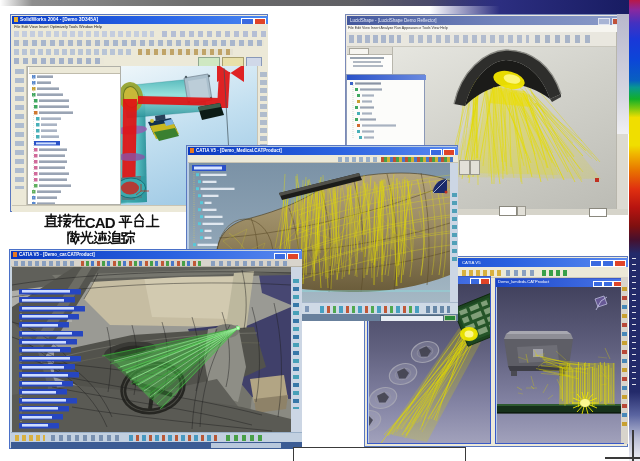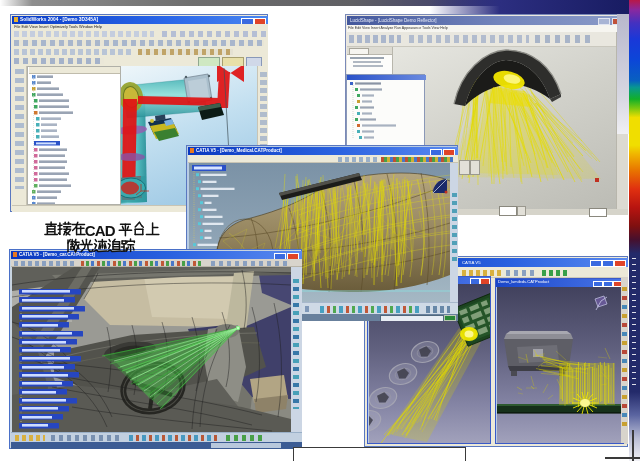--- a/index.html
+++ b/index.html
@@ -964,21 +964,21 @@
   <div class="abs" style="left:118px;top:2px;width:90px;height:6px;background:repeating-linear-gradient(90deg,#4898c0 0 4px,#c2d0e0 4px 7px,#b85838 7px 10px,#c2d0e0 10px 13px);"></div>
   <div class="abs" style="left:215px;top:2px;width:40px;height:6px;background:repeating-linear-gradient(90deg,#48a048 0 4px,#c2d0e0 4px 8px);"></div>
  </div>
 
  <div class="tb" style="left:1px;top:192px;width:291px;height:7px;background:#3c5c94;">
 
   <div class="abs" style="left:200px;top:1px;width:70px;height:5px;background:#b8c8dc;"></div>
  </div>
 </div>
 
-<div class="abs" id="caption" style="left:43px;top:212px;width:125px;height:38px;margin-top:8px;">
+<div class="abs" id="caption" style="left:43px;top:212px;width:125px;height:38px;">
  <svg width="125" height="38" style="position:absolute;left:0;top:0">
   <polyline points="2.9,4.3 13.3,4.3" fill="none" stroke="#121212" stroke-width="1.5" stroke-linecap="round" stroke-linejoin="round"></polyline>
   <polyline points="8.1,2.0 8.1,6.2" fill="none" stroke="#121212" stroke-width="1.5" stroke-linecap="round" stroke-linejoin="round"></polyline>
   <polyline points="4.3,6.2 4.3,14.3" fill="none" stroke="#121212" stroke-width="1.5" stroke-linecap="round" stroke-linejoin="round"></polyline>
   <polyline points="4.3,6.2 11.9,6.2" fill="none" stroke="#121212" stroke-width="1.5" stroke-linecap="round" stroke-linejoin="round"></polyline>
   <polyline points="11.9,6.2 11.9,14.3" fill="none" stroke="#121212" stroke-width="1.5" stroke-linecap="round" stroke-linejoin="round"></polyline>
   <polyline points="5.0,9.1 11.2,9.1" fill="none" stroke="#121212" stroke-width="1.5" stroke-linecap="round" stroke-linejoin="round"></polyline>
   <polyline points="5.0,11.8 11.2,11.8" fill="none" stroke="#121212" stroke-width="1.5" stroke-linecap="round" stroke-linejoin="round"></polyline>
   <polyline points="1.9,14.6 14.3,14.6" fill="none" stroke="#121212" stroke-width="1.5" stroke-linecap="round" stroke-linejoin="round"></polyline>
   <polyline points="16.9,2.9 16.9,14.3" fill="none" stroke="#121212" stroke-width="1.5" stroke-linecap="round" stroke-linejoin="round"></polyline>

